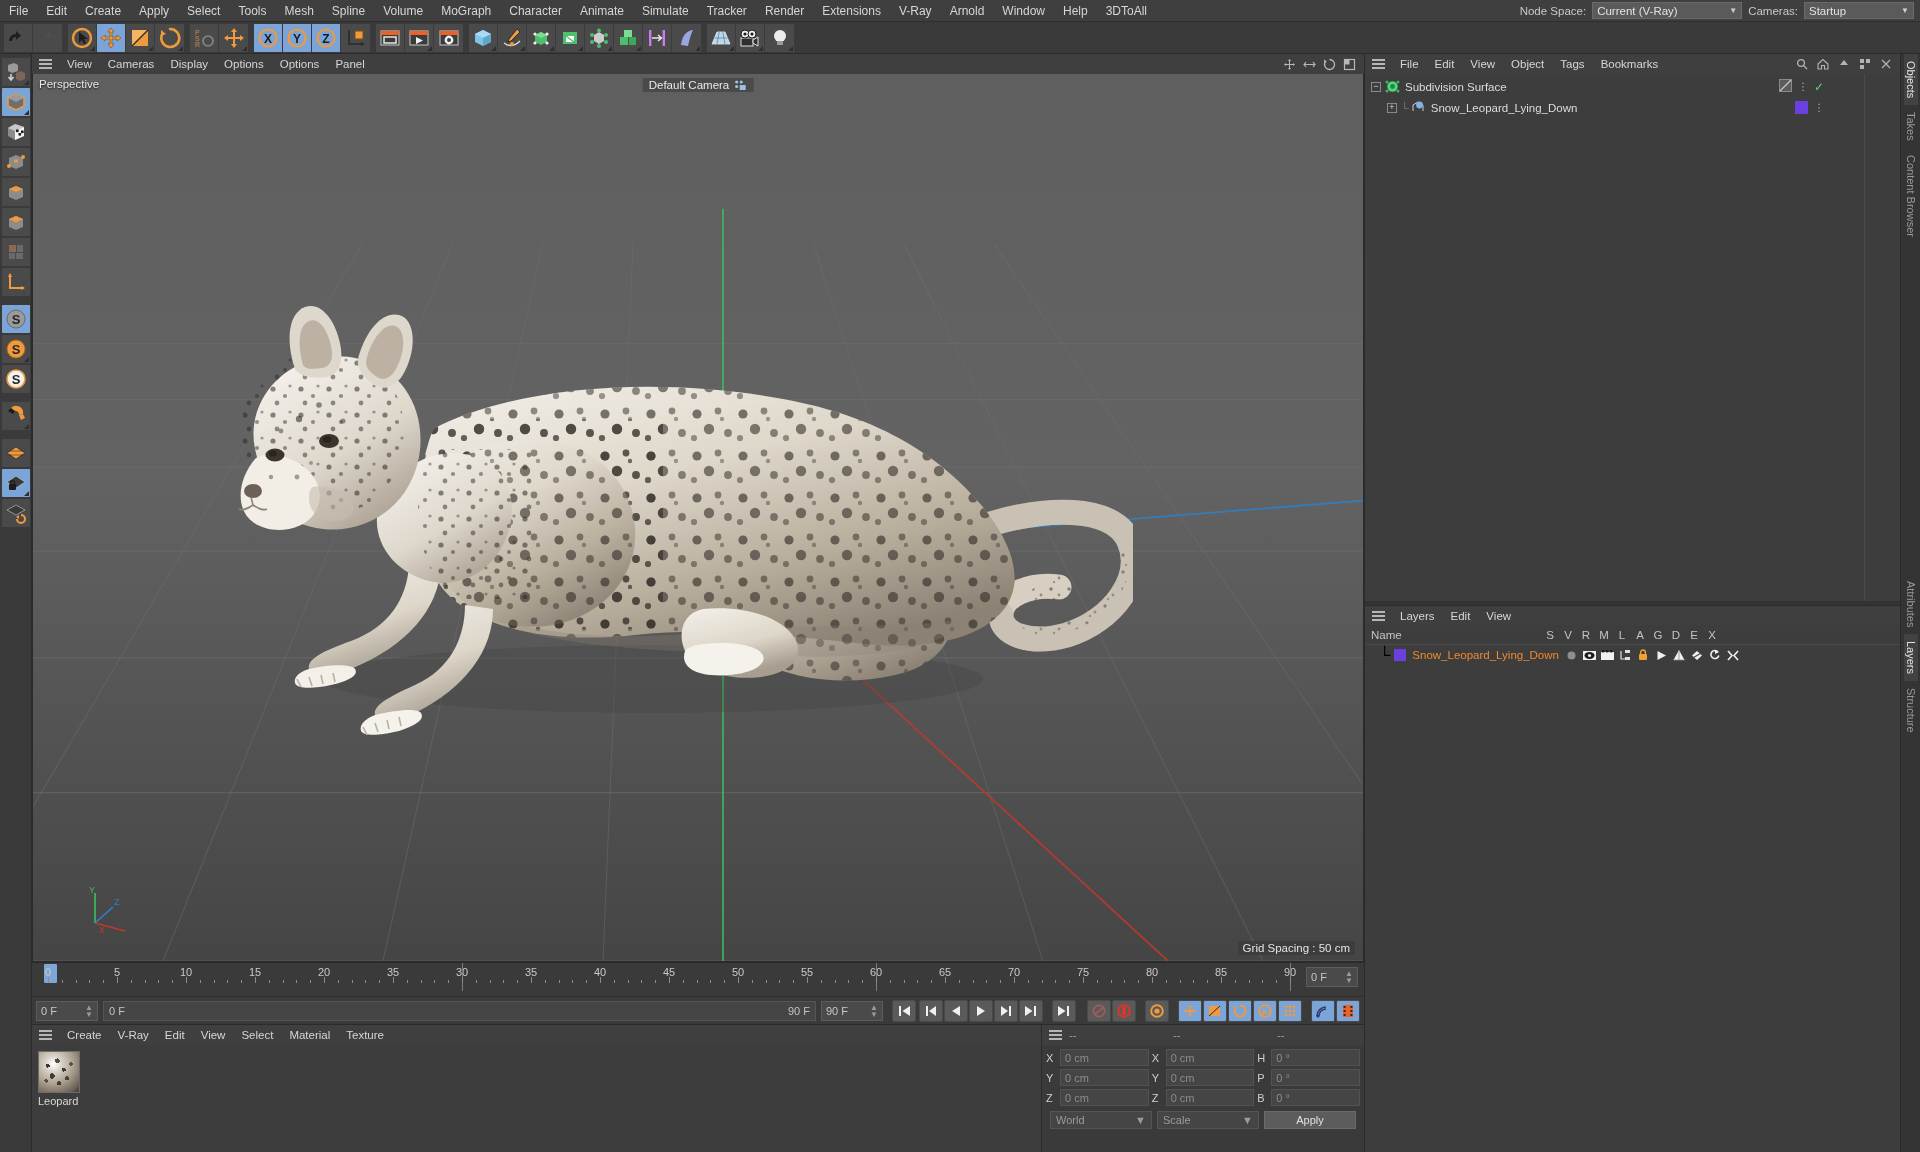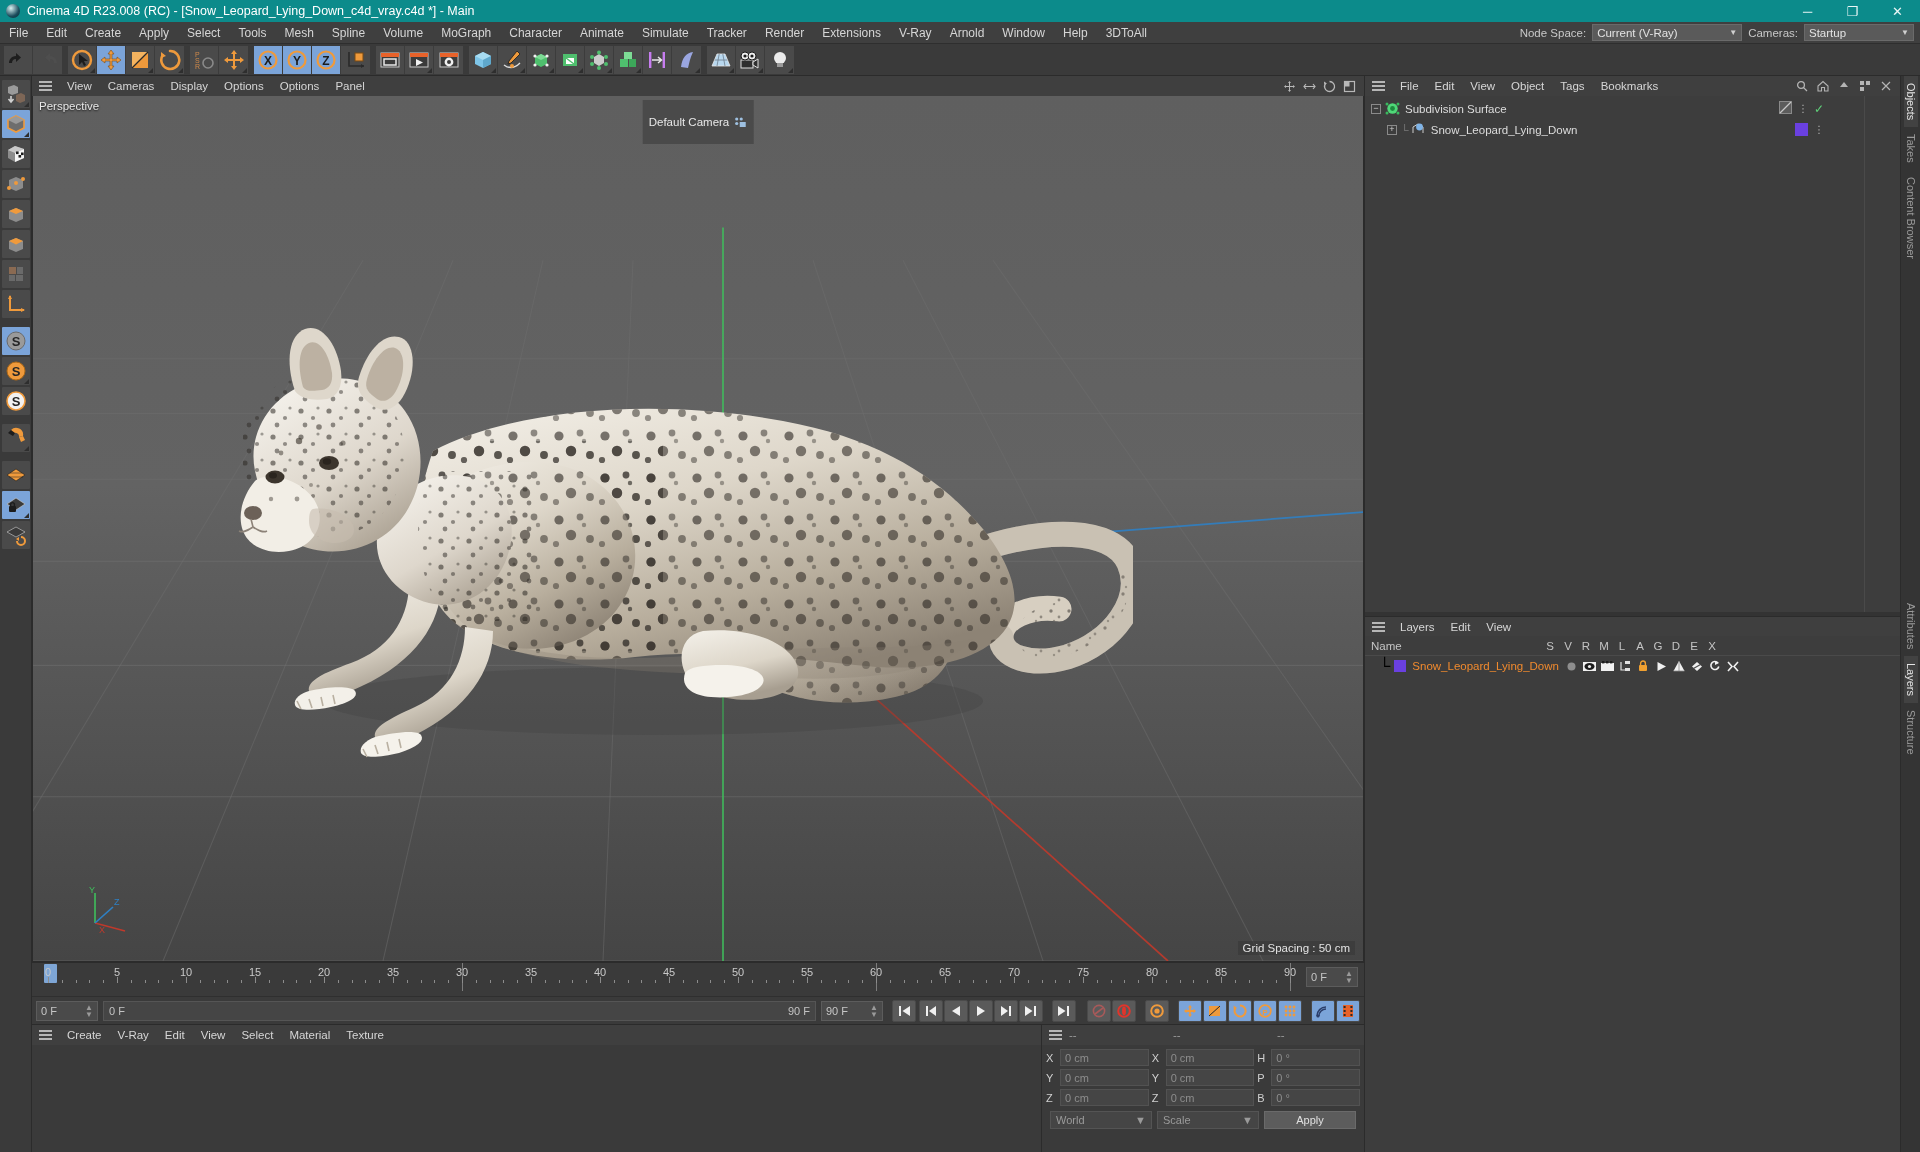--- a/index.html
+++ b/index.html
@@ -104,21 +104,21 @@
       radial-gradient(ellipse 120% 90% at 50% 42%, #6e6e6e 0%, #5d5d5d 40%, #4a4a4a 80%, #3f3f3f 100%);
     border: 1px solid #2b2b2b; border-top: none;
   }
   .vp-label {
     position: absolute; left: 6px; top: 4px; color: #e8e8e8; font-size: 11.5px;
     text-shadow: 0 1px 2px rgba(0,0,0,.8);
   }
   .vp-cam {
     position: absolute; left: 50%; transform: translateX(-50%); top: 4px;
     background: rgba(70,70,70,.82); color: #e8e8e8; font-size: 11.5px;
-    padding: 16px 6px; display: flex; align-items: center; gap: 5px;
+    padding: 1px 6px; display: flex; align-items: center; gap: 5px;
   }
   .vp-grid {
     position: absolute; right: 8px; bottom: 6px; color: #e3e3e3; font-size: 11.5px;
     background: rgba(55,55,55,.6); padding: 1px 5px;
   }
   .vp-axis { position: absolute; left: 52px; bottom: 28px; width: 52px; height: 52px; }
 
   
   .timeline {
     height: 34px; background: #3a3a3a; flex: none; position: relative;
@@ -272,29 +272,20 @@
   .ham i { display: block; height: 2px; background: #b6b6b6; }
 
   
   .leopard { position: absolute; left: 150px; top: 205px; width: 950px; height: 470px; }
 </style>
 </head>
 <body>
 
 <div class="app">
 
-  <div class="titlebar">
-    <div class="tb-logo"></div>
-    <div class="tb-title">Cinema 4D R23.008 (RC) - [Snow_Leopard_Lying_Down_c4d_vray.c4d *] - Main</div>
-    <div class="tb-buttons">
-      <div class="tb-btn">─</div>
-      <div class="tb-btn">❐</div>
-      <div class="tb-btn close">✕</div>
-    </div>
-  </div>
 
   <div class="menubar">
     <div class="menu-item">File</div>
     <div class="menu-item">Edit</div>
     <div class="menu-item">Create</div>
     <div class="menu-item">Apply</div>
     <div class="menu-item">Select</div>
     <div class="menu-item">Tools</div>
     <div class="menu-item">Mesh</div>
     <div class="menu-item">Spline</div>
@@ -1169,20 +1160,26 @@
                 <i></i>
               </span>
             <div class="menu-item">Create</div>
             <div class="menu-item">V-Ray</div>
             <div class="menu-item">Edit</div>
             <div class="menu-item">View</div>
             <div class="menu-item">Select</div>
             <div class="menu-item">Material</div>
             <div class="menu-item">Texture</div>
           </div>
+          <div class="matbody">
+            <div class="matitem">
+              <div class="matthumb"></div>
+              <div class="matname">Leopard</div>
+            </div>
+          </div>
         </div>
 
         <div class="coords">
           <div class="coords-head">
             <span class="ham">
                 <i></i>
                 <i></i>
                 <i></i>
               </span>
             <span class="cdash" style="width:104px">--</span>

